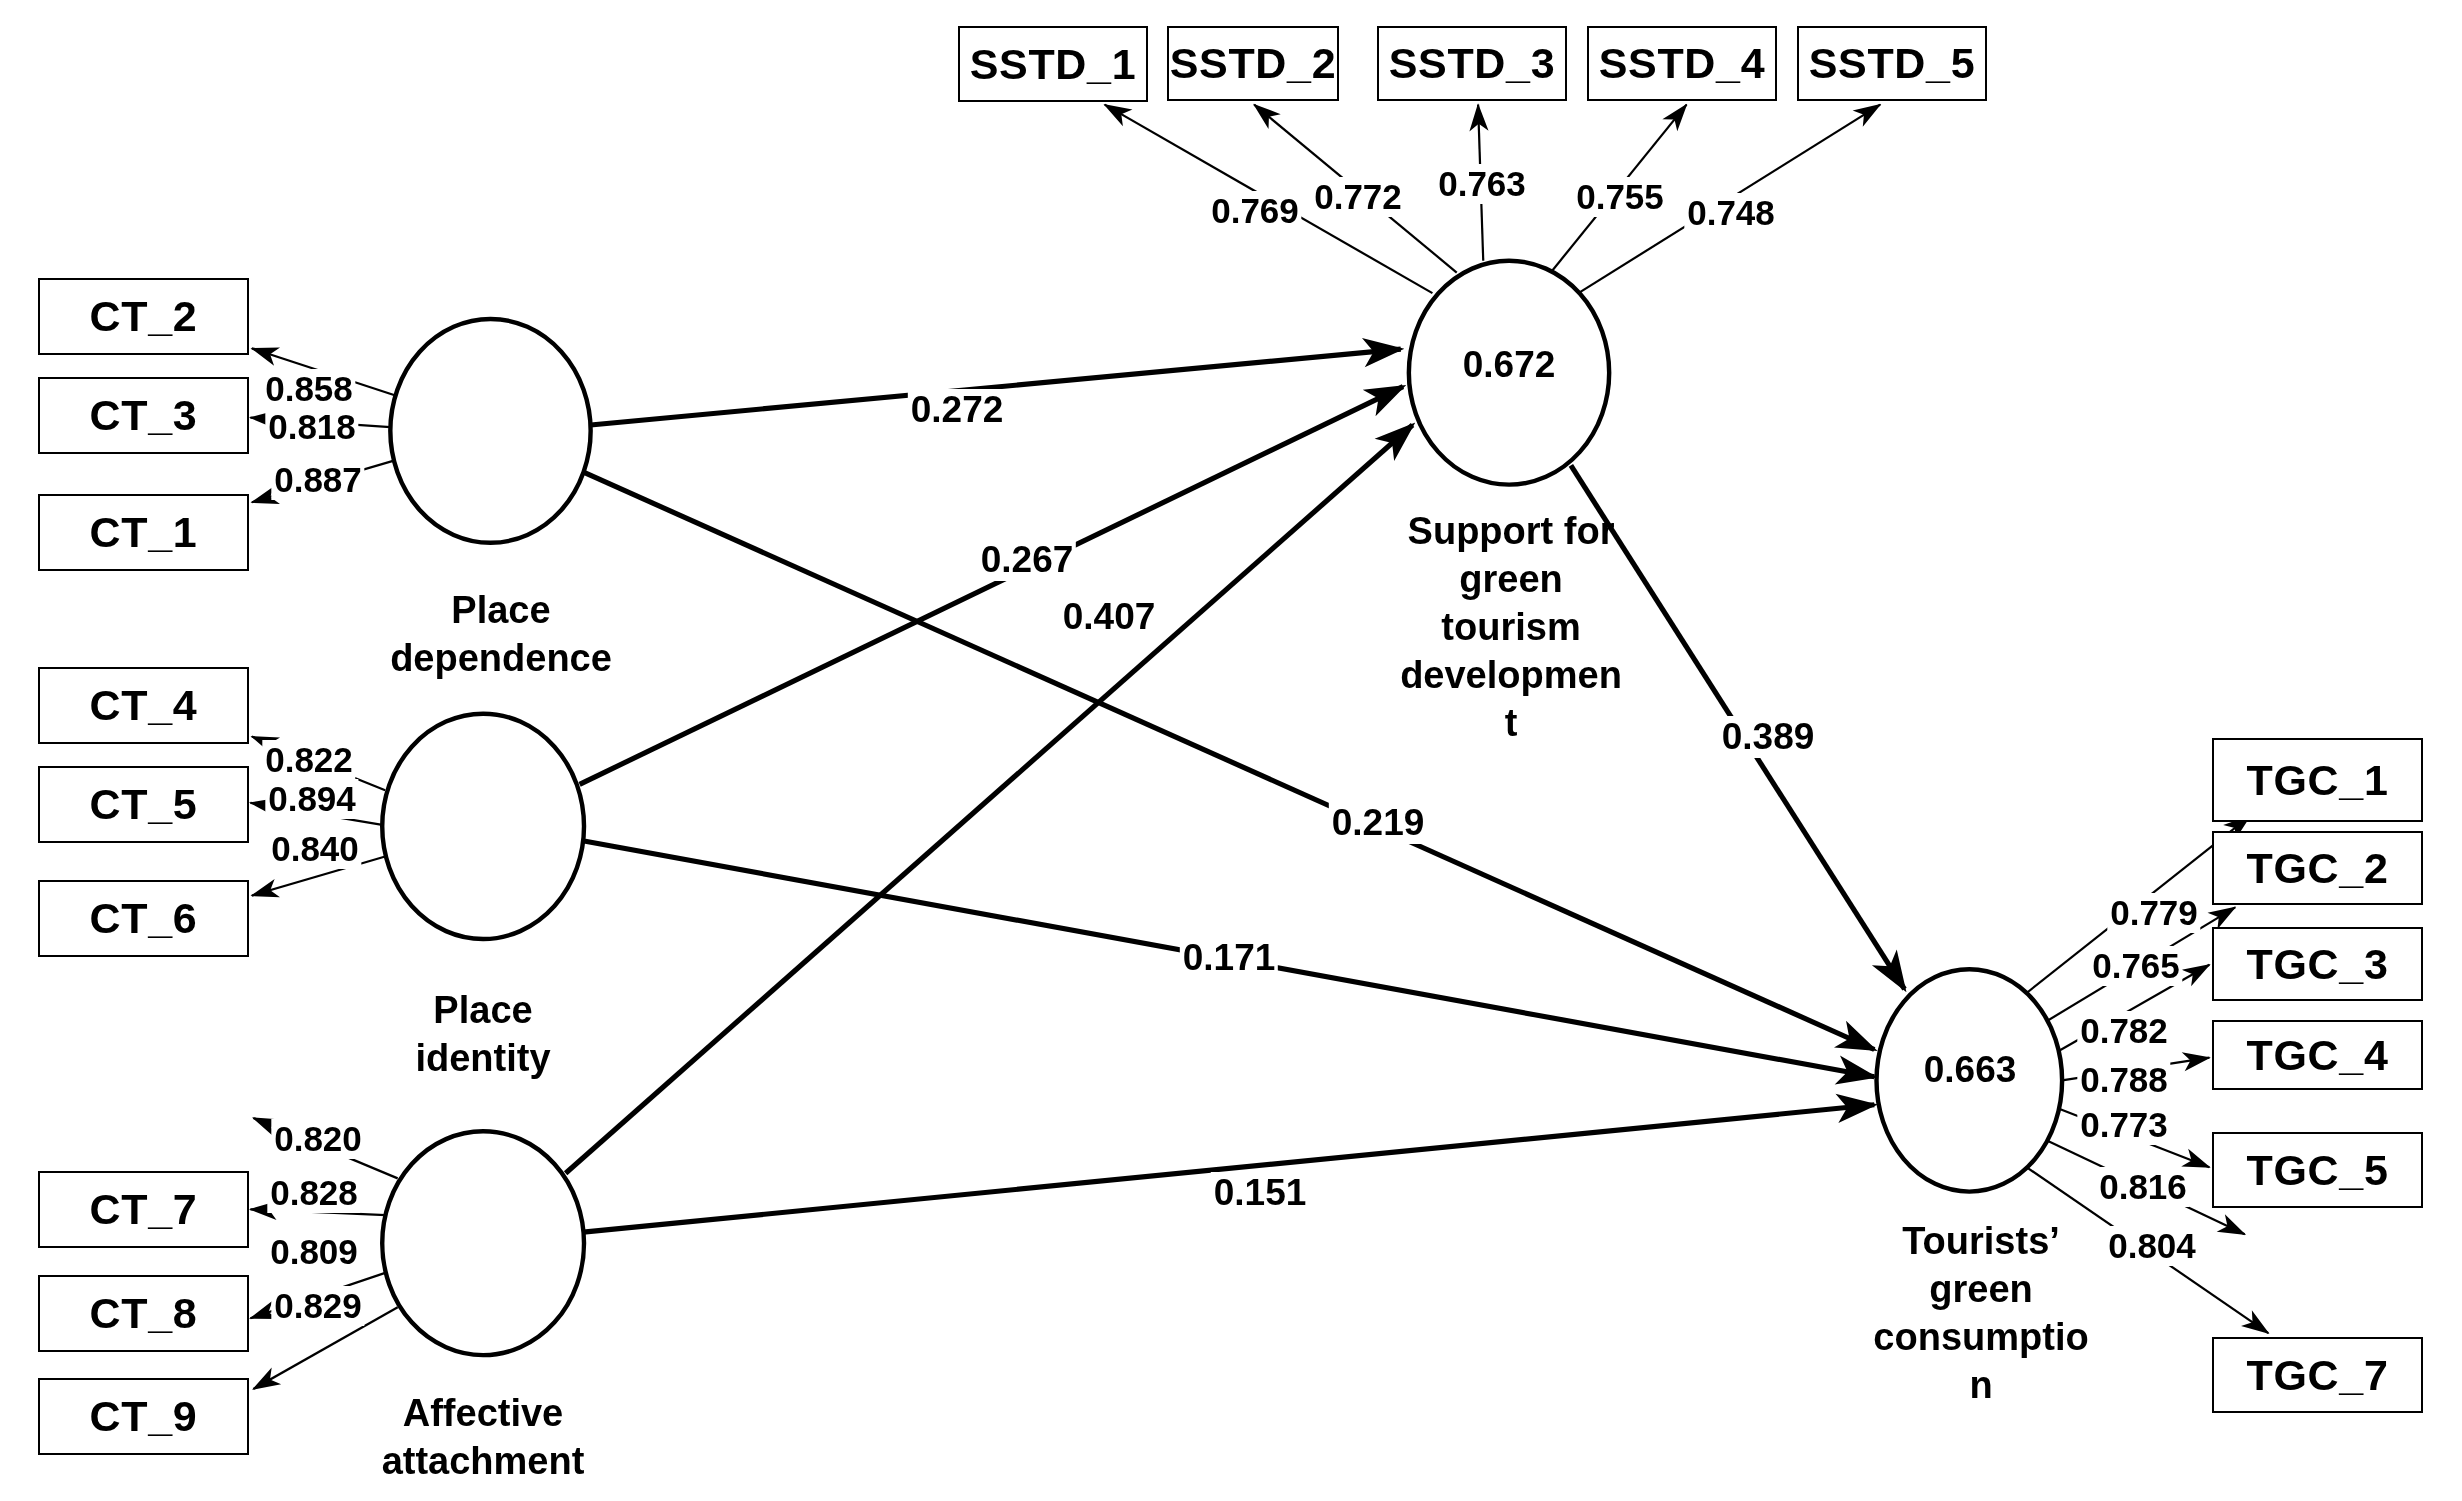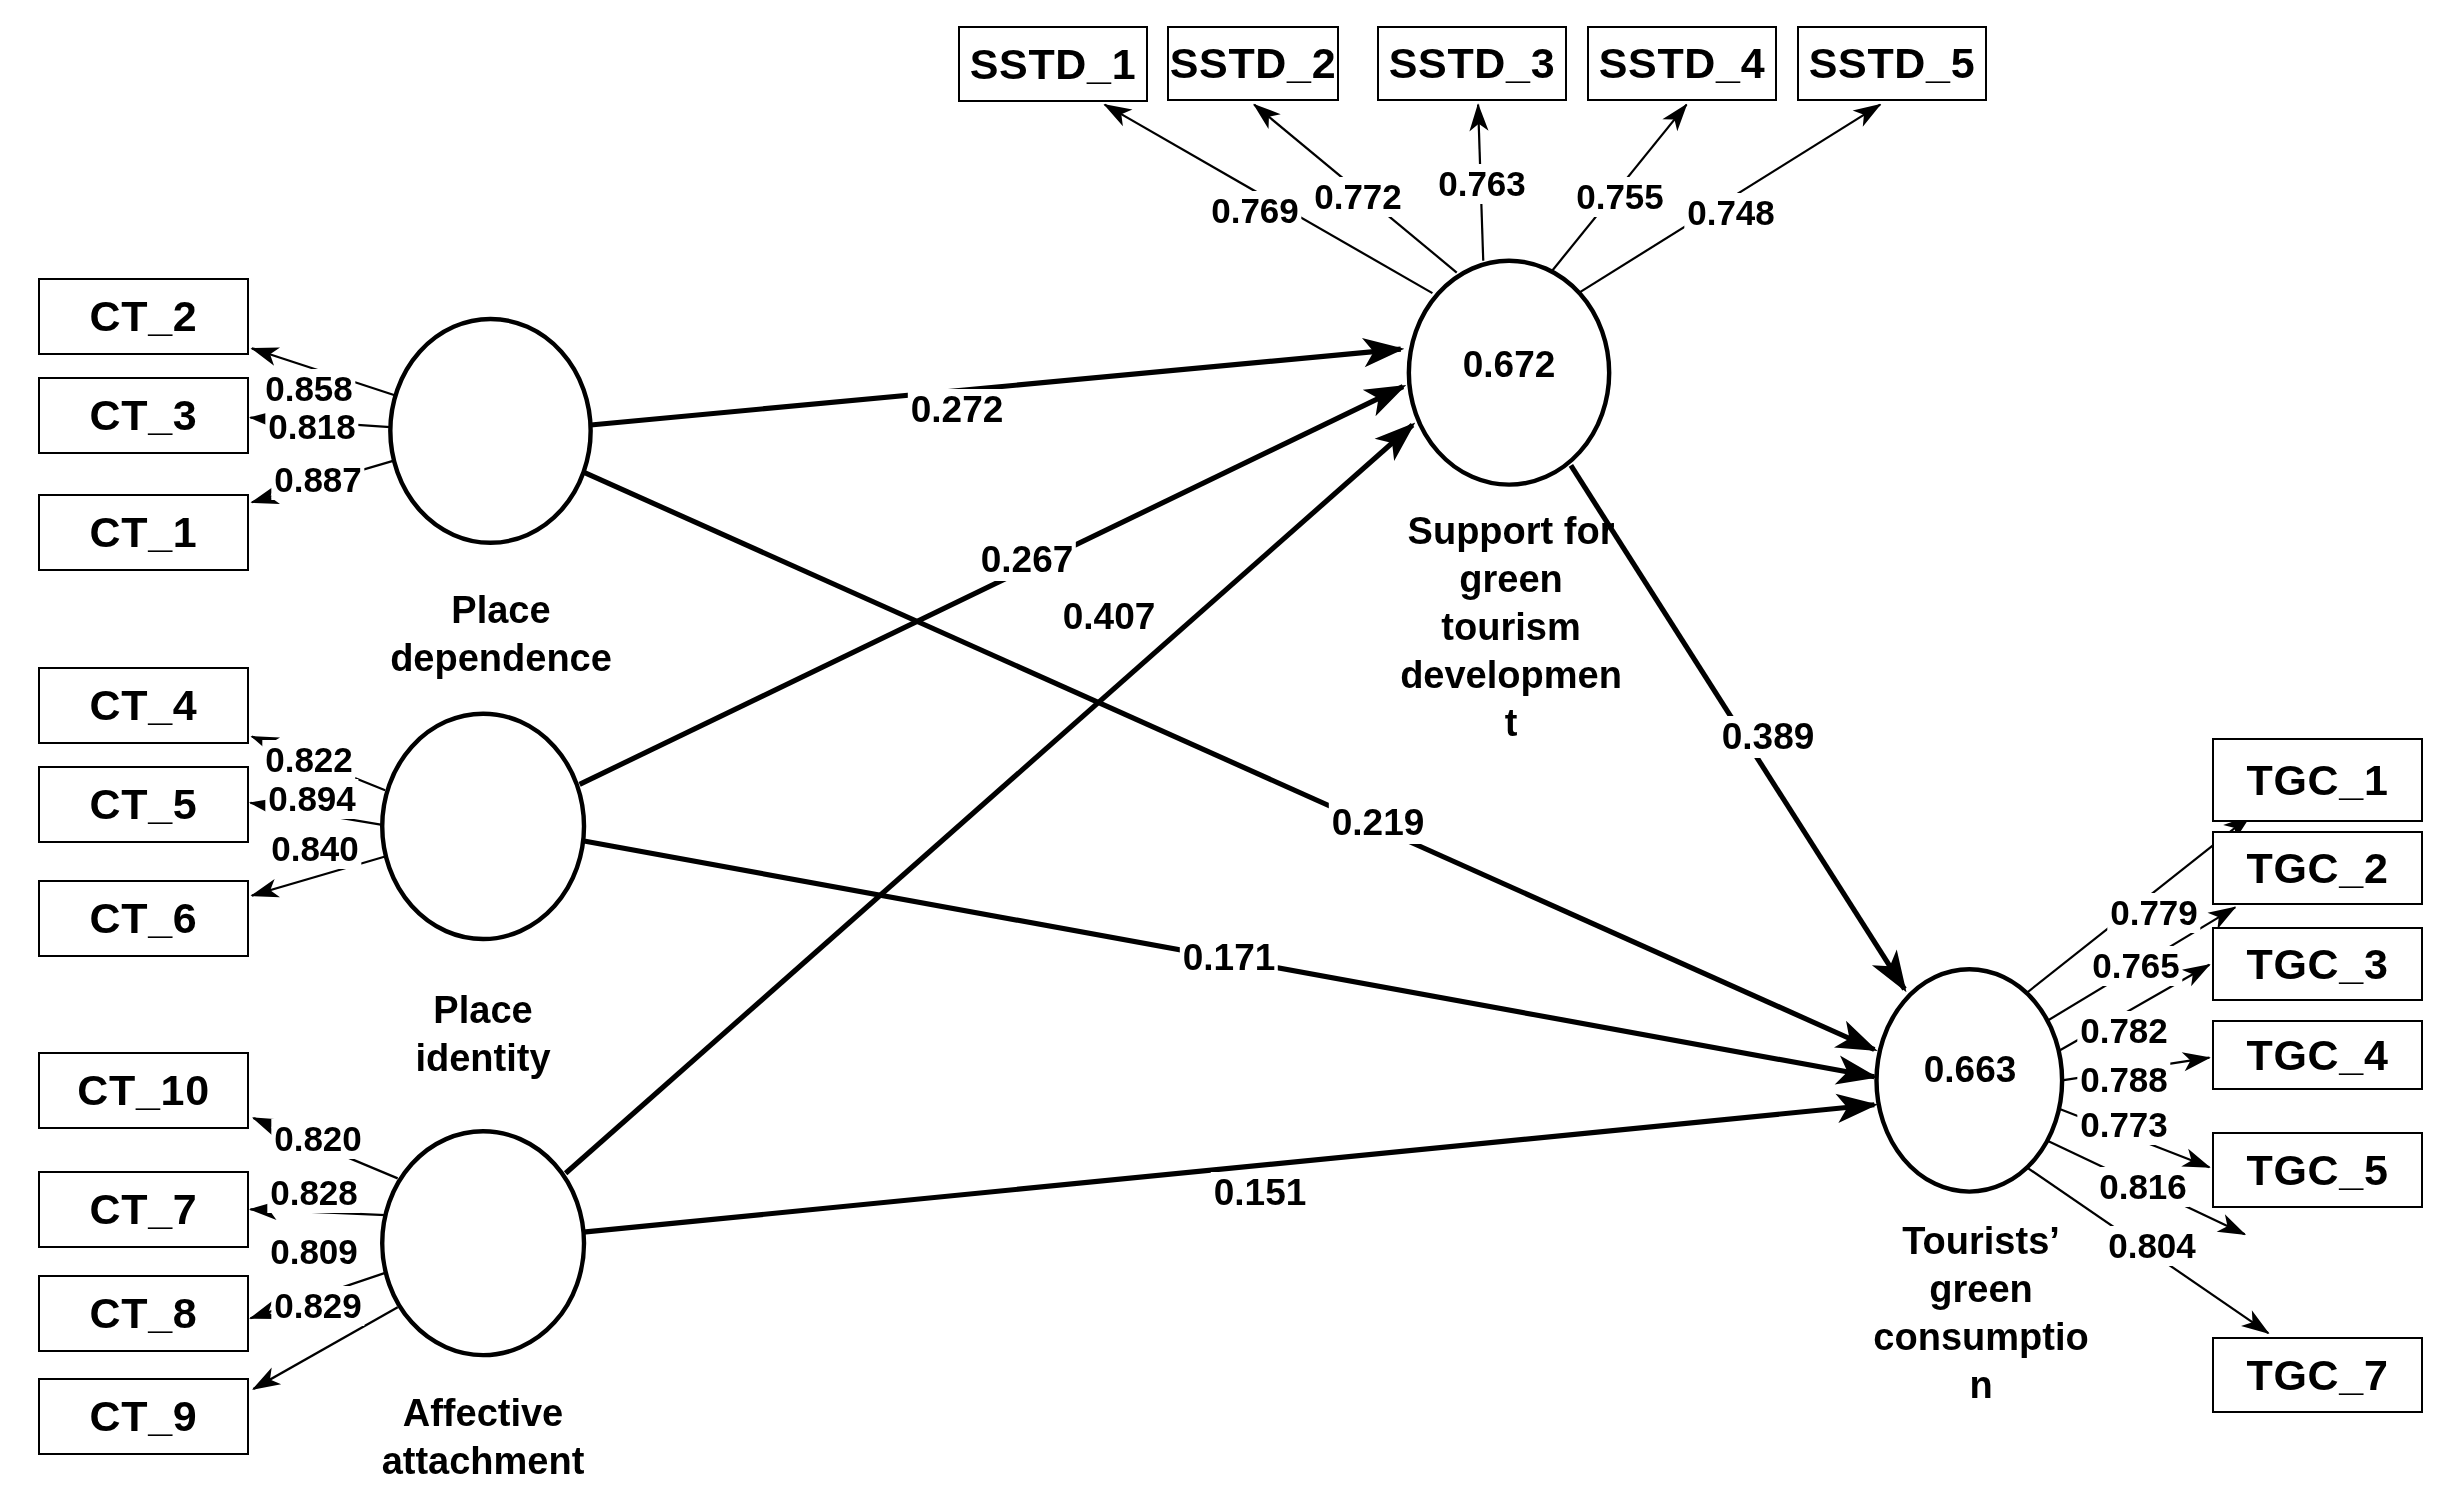--- a/index.html
+++ b/index.html
@@ -124,21 +124,20 @@
       <div class="ibox" style="left: 1167px; top: 26px; width: 172px; height: 75px;">SSTD_2</div>
       <div class="ibox" style="left: 1377px; top: 26px; width: 190px; height: 75px;">SSTD_3</div>
       <div class="ibox" style="left: 1587px; top: 26px; width: 190px; height: 75px; text-align: center;">SSTD_4</div>
       <div class="ibox" style="left: 1797px; top: 26px; width: 190px; height: 75px;">SSTD_5</div>
       <div class="ibox" style="left: 38px; top: 278px; width: 211px; height: 77px;">CT_2</div>
       <div class="ibox" style="left: 38px; top: 377px; width: 211px; height: 77px;">CT_3</div>
       <div class="ibox" style="left: 38px; top: 494px; width: 211px; height: 77px;">CT_1</div>
       <div class="ibox" style="left: 38px; top: 667px; width: 211px; height: 77px;">CT_4</div>
       <div class="ibox" style="left: 38px; top: 766px; width: 211px; height: 77px;">CT_5</div>
       <div class="ibox" style="left: 38px; top: 880px; width: 211px; height: 77px;">CT_6</div>
-      <div class="ibox" style="left: 38px; top: 1052px; width: 211px; height: 77px;">CT_10</div>
       <div class="ibox" style="left: 38px; top: 1171px; width: 211px; height: 77px;">CT_7</div>
       <div class="ibox" style="left: 38px; top: 1275px; width: 211px; height: 77px;">CT_8</div>
       <div class="ibox" style="left: 38px; top: 1378px; width: 211px; height: 77px;">CT_9</div>
       <div class="ibox" style="left: 2212px; top: 738px; width: 211px; height: 84px;">TGC_1</div>
       <div class="ibox" style="left: 2212px; top: 831px; width: 211px; height: 74px;">TGC_2</div>
       <div class="ibox" style="left: 2212px; top: 927px; width: 211px; height: 74px;">TGC_3</div>
       <div class="ibox" style="left: 2212px; top: 1020px; width: 211px; height: 70px;">TGC_4</div>
       <div class="ibox" style="left: 2212px; top: 1132px; width: 211px; height: 76px;">TGC_5</div>
       <div class="ibox" style="left: 2212px; top: 1337px; width: 211px; height: 76px;">TGC_7</div>
     </div>

